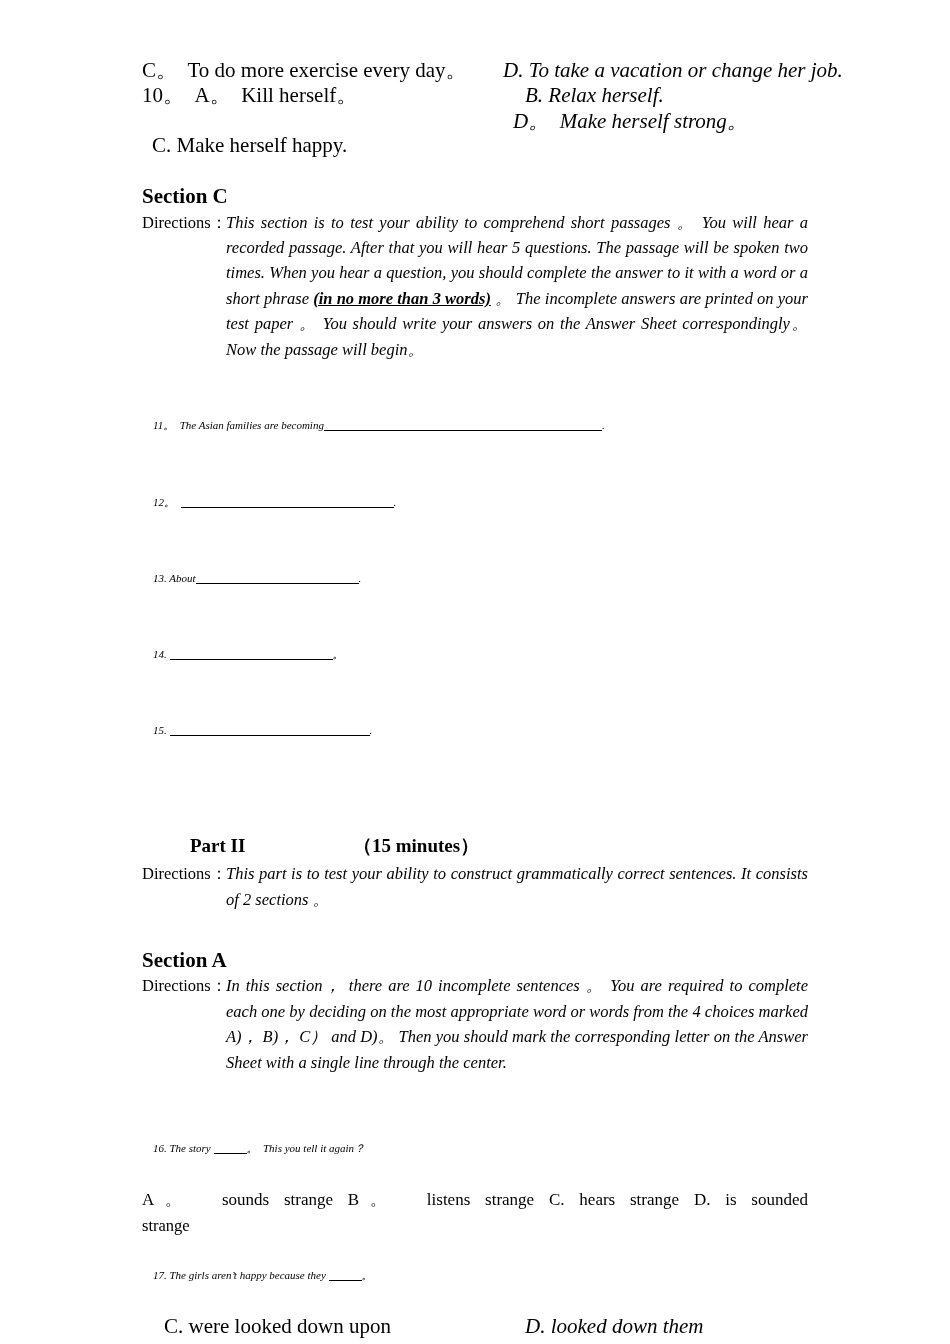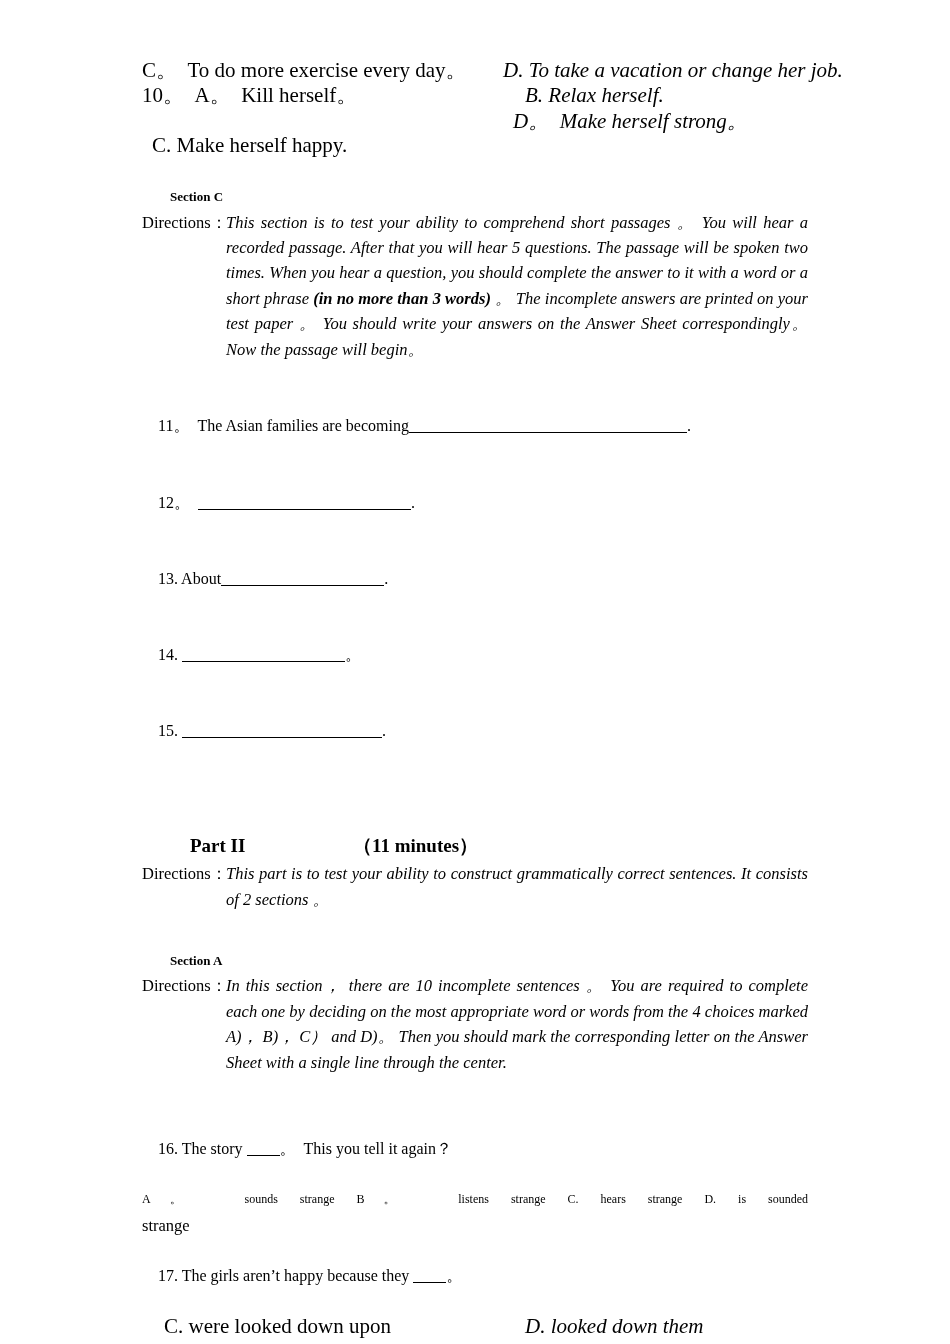--- a/index.html
+++ b/index.html
@@ -16,44 +16,44 @@
     overflow: hidden;
   }
   .page {
     position: absolute;
     left: 142px;
     top: 0;
     width: 666px;
   }
   
   .row {
-    font-size: 16px;
+    font-size: 11px;
     line-height: 25.4px;
     white-space: pre;
     position: relative;
+    font-style: italic;
   }
   .two-col {
     display: flex;
     font-size: 21px;
     line-height: 25.4px;
     white-space: pre;
   }
   .two-col .left  { width: 361px; flex: 0 0 361px; }
   .two-col .right { flex: 1 1 auto; font-style: italic; }
 
   .ind-1 { padding-left: 10px; margin-top: 24px; }
   .ind-2 { padding-left: 22px; }
 
   
   .sec-head {
-    font-size: 13px;
+    font-size: 21px;
     line-height: 25.4px;
     font-weight: bold;
     white-space: pre;
-    margin-left: 28px;
   }
   .part-head {
     font-weight: bold;
     font-size: 19px;
     line-height: 30px;
     white-space: pre;
     display: flex;
   }
   .part-head .p-label  { width: 163px; flex: 0 0 163px; margin-left: 48px; }
   .part-head .p-title  { width: 190px; flex: 0 0 190px; }
@@ -75,34 +75,35 @@
   .dir-body .dir-word {
     font-style: normal;
     font-weight: normal;
     display: inline-block;
     width: 84px;
     text-indent: 0;
   }
   .dir-body .emph {
     font-weight: bold;
     font-style: italic;
+    text-decoration: underline;
   }
 
   
   .blank {
     display: inline-block;
     border-bottom: 1.3px solid #000;
     height: 0.92em;
     vertical-align: baseline;
     margin-bottom: -2px;
   }
 
   
   .opt-justify {
-    font-size: 12px;
+    font-size: 17px;
     line-height: 25.4px;
     text-align: justify;
     text-align-last: justify;
     hyphens: none;
   }
   .opt-justify > span { white-space: pre; }
   .opt-wrap {
     font-size: 16.5px;
     line-height: 25.4px;
     white-space: pre;
@@ -162,21 +163,21 @@
   </div>
   <div class="row">
     <span>15.</span><span> </span><span class="blank" style="width:200px"></span><span>.</span>
   </div>
 
   <div class="spacer-lg"></div>
   <div class="spacer-sm"></div>
 
   <div class="part-head">
     <span class="p-label">Part II</span>
-    <span class="p-time">（11 minutes）</span>
+    <span class="p-time">（15 minutes）</span>
   </div>
 
   <div class="dir">
     <div class="dir-body">
       <span class="dir-word">Directions：</span><span>This part is to test your ability to construct grammatically correct sentences. It consists of 2 sections 。</span>
     </div>
   </div>
 
   <div class="spacer-md"></div>
   <div class="spacer-xs"></div>

